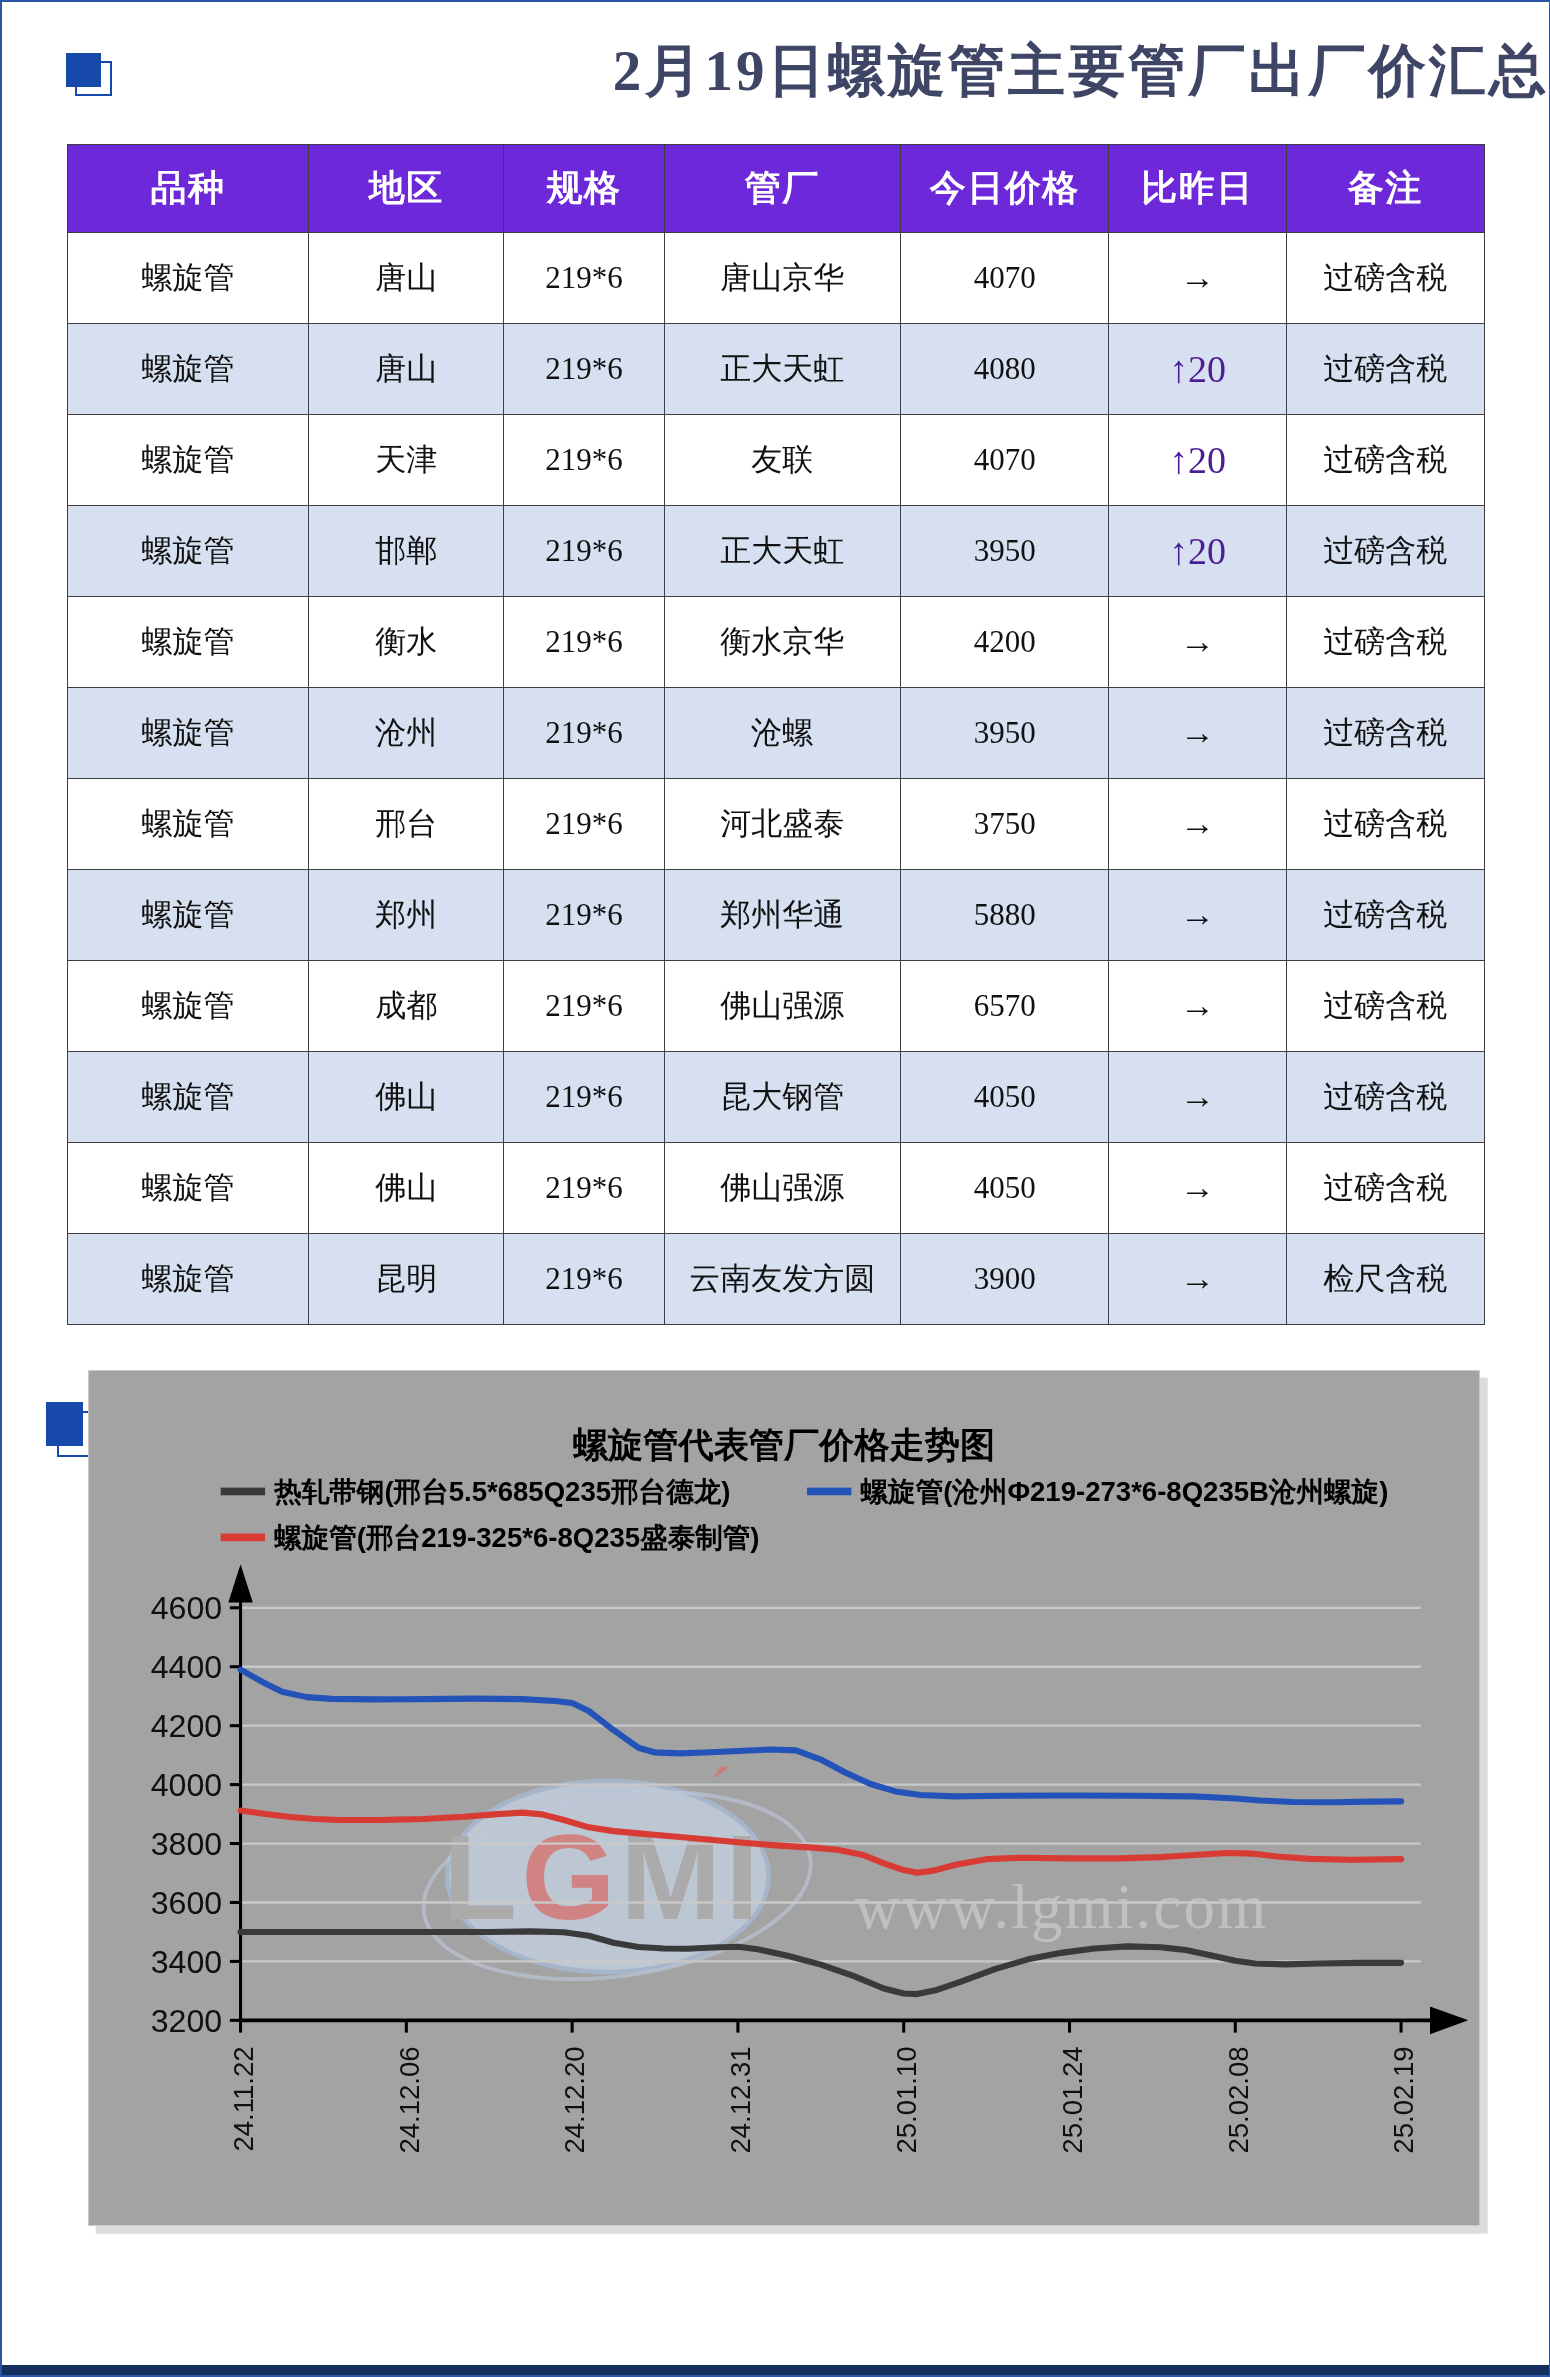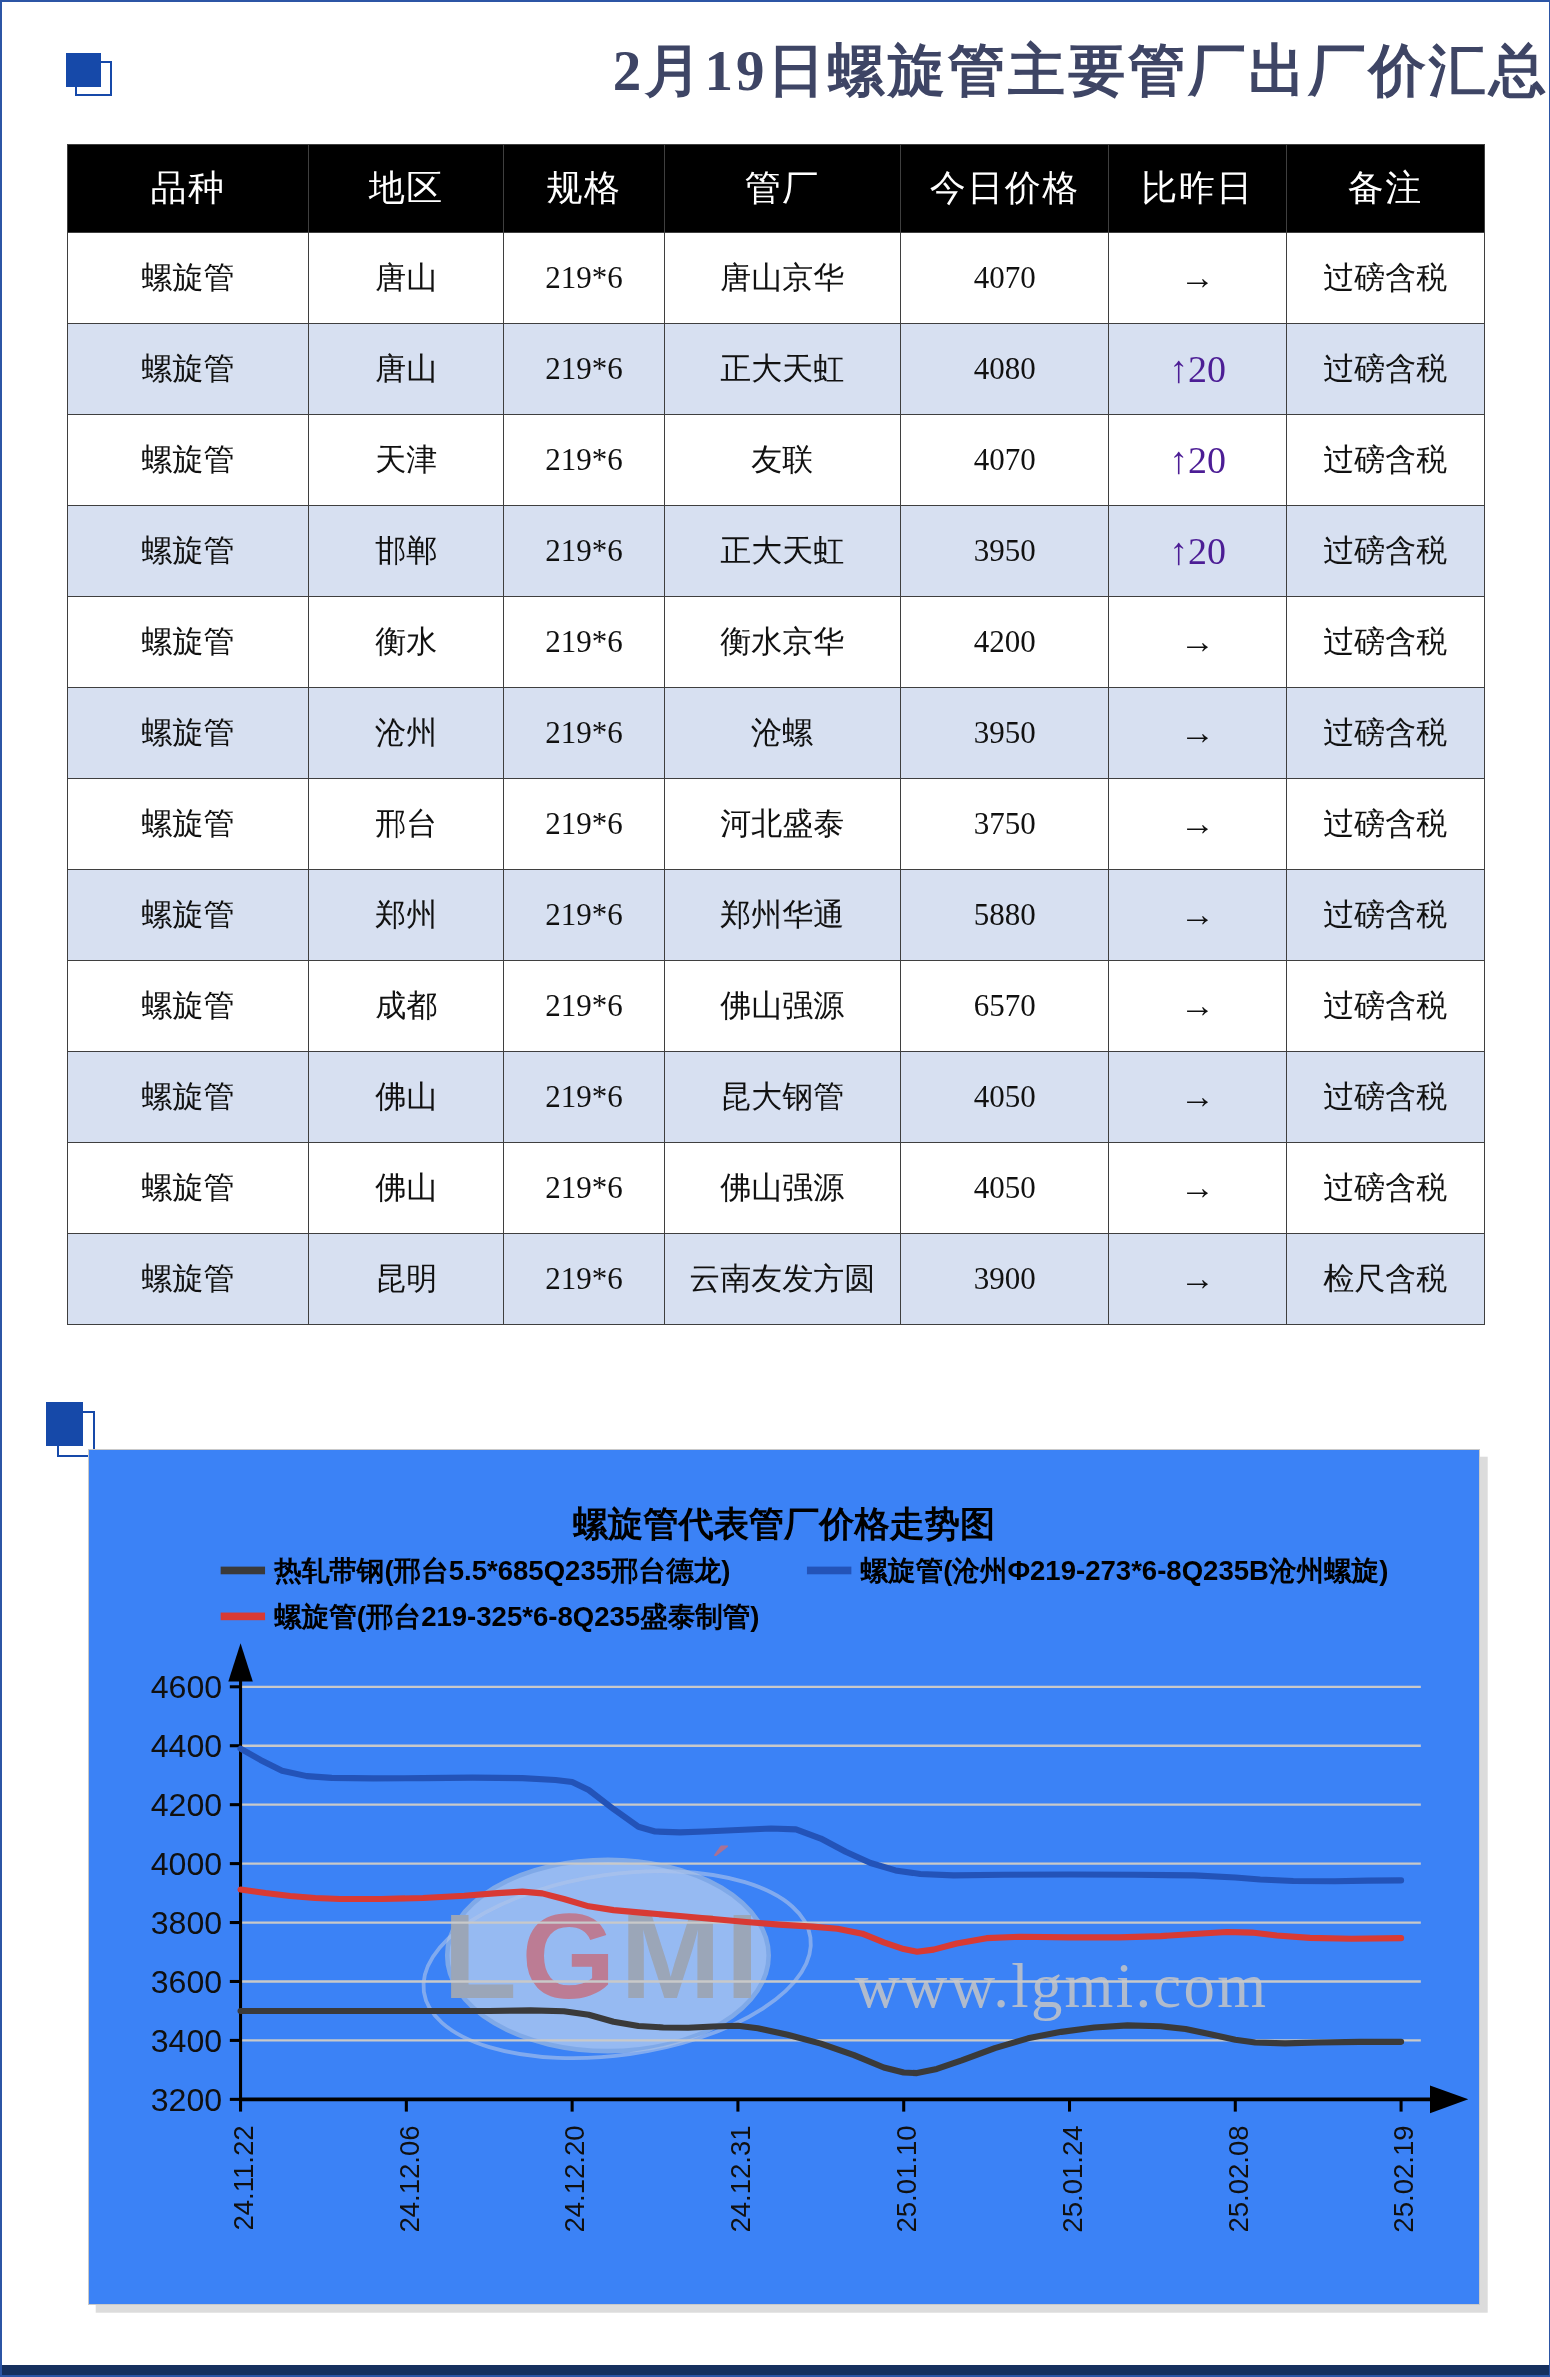--- a/index.html
+++ b/index.html
@@ -11,29 +11,29 @@
   .sq-wrap{position:absolute;}
   .sq-outline{position:absolute;border:2.3px solid #1649A9;background:transparent;}
   .sq-fill{position:absolute;background:#1649A9;}
 
   .page-title{position:absolute;left:0;top:31px;width:100%;text-align:right;
     font-size:57px;font-weight:700;color:#3E4565;letter-spacing:3.1px;}
   .section-title{position:absolute;left:115px;top:1392px;font-size:47px;font-weight:700;color:#3E4565;letter-spacing:1.5px;}
 
   
   table.price{position:absolute;left:65px;top:142px;width:1418px;border-collapse:collapse;table-layout:fixed;}
-  table.price th{background:#000000;color:#fff;font-size:36px;font-weight:400;height:87px;letter-spacing:1.5px;}
+  table.price th{background:#6d28d9;color:#fff;font-size:36px;font-weight:700;height:87px;letter-spacing:1.5px;}
   table.price td{font-size:31px;color:#111;height:90px;text-align:center;vertical-align:middle;background:#fff;}
   table.price th,table.price td{border:1.5px solid #3F3F3F;padding:0;}
   table.price tr.stripe td{background:#D7E0F1;}
   table.price td.flat{font-size:35px;}
   table.price td.up{color:#4c1d95;font-size:38px;}
 
   
-  .chart-box{position:absolute;left:86px;top:1447px;width:1390px;height:854px;background:#3b82f6;
+  .chart-box{position:absolute;left:86px;top:1368px;width:1390px;height:854px;background:#a3a3a3;
     border:1.5px solid #C9C9C9;box-shadow:7.7px 7.7px 0 #DCDCDC;box-sizing:content-box;}
   .chart-box svg{display:block;width:1390px;height:854px;}
   text.c-title{font-family:"Liberation Sans","DejaVu Sans",sans-serif;font-size:46px;font-weight:700;fill:#000;text-anchor:middle;}
   text.lg-text{font-family:"Liberation Sans","DejaVu Sans",sans-serif;font-size:36px;font-weight:700;fill:#000;}
   text.ytick{font-family:"Liberation Sans","DejaVu Sans",sans-serif;font-size:42px;fill:#101010;text-anchor:end;}
   text.xtick{font-family:"Liberation Sans","DejaVu Sans",sans-serif;font-size:36px;fill:#101010;text-anchor:end;}
   text.wm-logo{font-family:"Liberation Sans","DejaVu Sans",sans-serif;font-size:158px;font-weight:700;letter-spacing:6px;text-anchor:middle;}
   text.wm-url{font-family:"Liberation Serif","DejaVu Serif",serif;font-size:82px;fill:#C6C6C6;letter-spacing:3px;}
 </style>
 </head>

